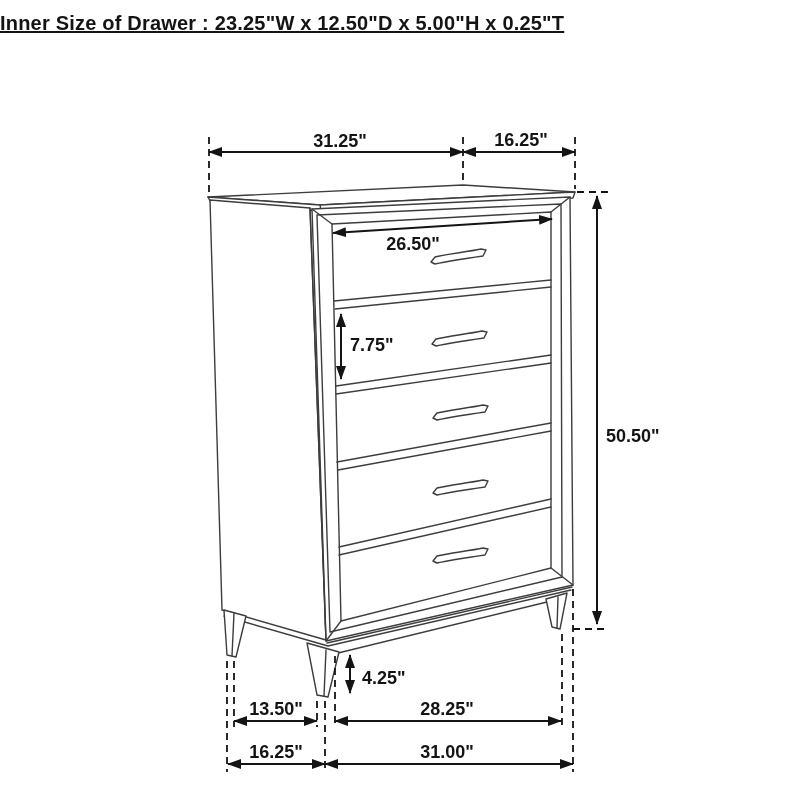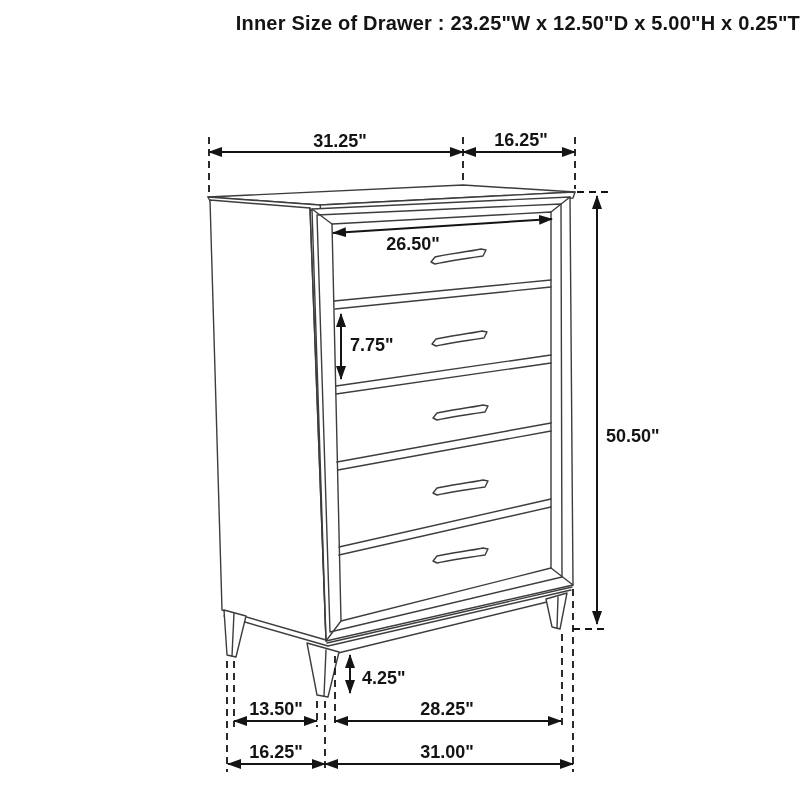--- a/index.html
+++ b/index.html
@@ -6,24 +6,25 @@
     --furniture-line:#3d3d3d;
     --dimension-line:#141414;
     --text:#141414;
     --background:#ffffff;
   }
   html,body{margin:0;padding:0;}
   body{width:800px;height:800px;background:var(--background);overflow:hidden;}
   .page{position:relative;width:800px;height:800px;background:var(--background);}
   .title{
     position:absolute;top:12px;left:0;width:100%;
-    text-align:right;
+    text-align:left;
     font:bold 20px "Liberation Sans",sans-serif;
     color:var(--text);
     letter-spacing:.2px;
+    text-decoration:underline;
   }
   svg{position:absolute;top:0;left:0;}
   .f{fill:none;stroke:var(--furniture-line);stroke-width:1.4;stroke-linejoin:round;stroke-linecap:round;}
   .ff{fill:var(--background);stroke:var(--furniture-line);stroke-width:1.4;stroke-linejoin:round;}
   .dim{fill:none;stroke:var(--dimension-line);stroke-width:2;}
   .ext{fill:none;stroke:var(--dimension-line);stroke-width:1.8;stroke-dasharray:7 5;}
   .lbl{fill:var(--text);font:bold 18px "Liberation Sans",sans-serif;}
   .mid{text-anchor:middle;}
 </style>
 </head>

